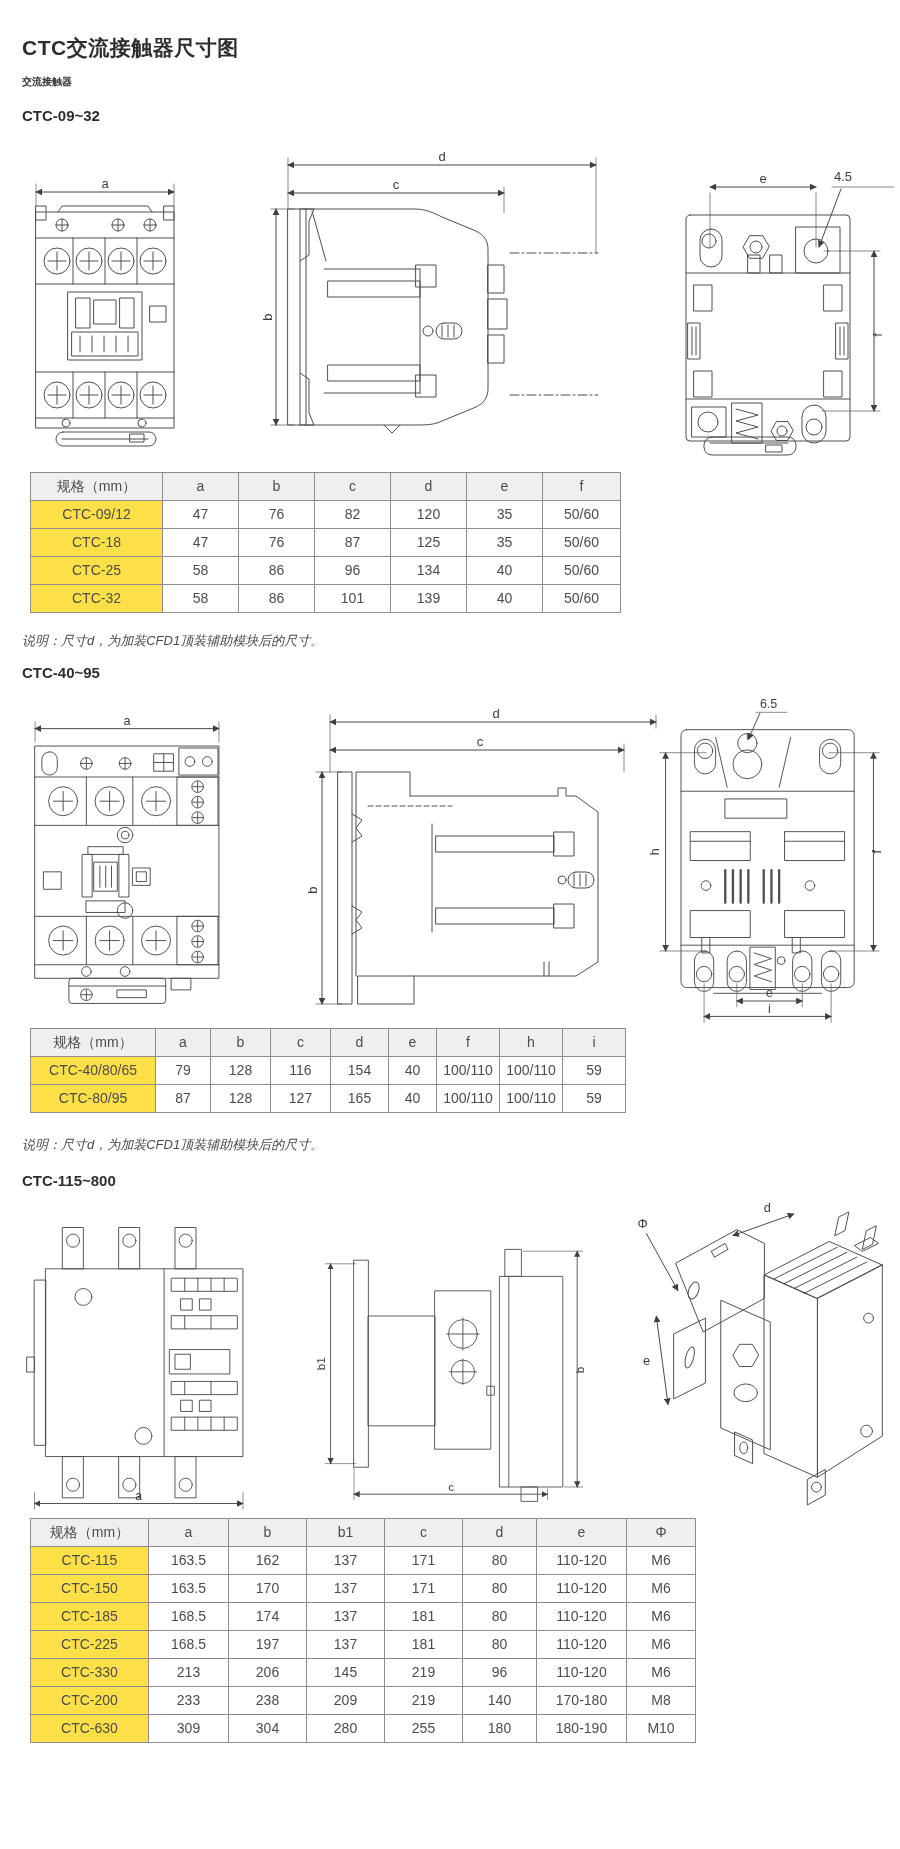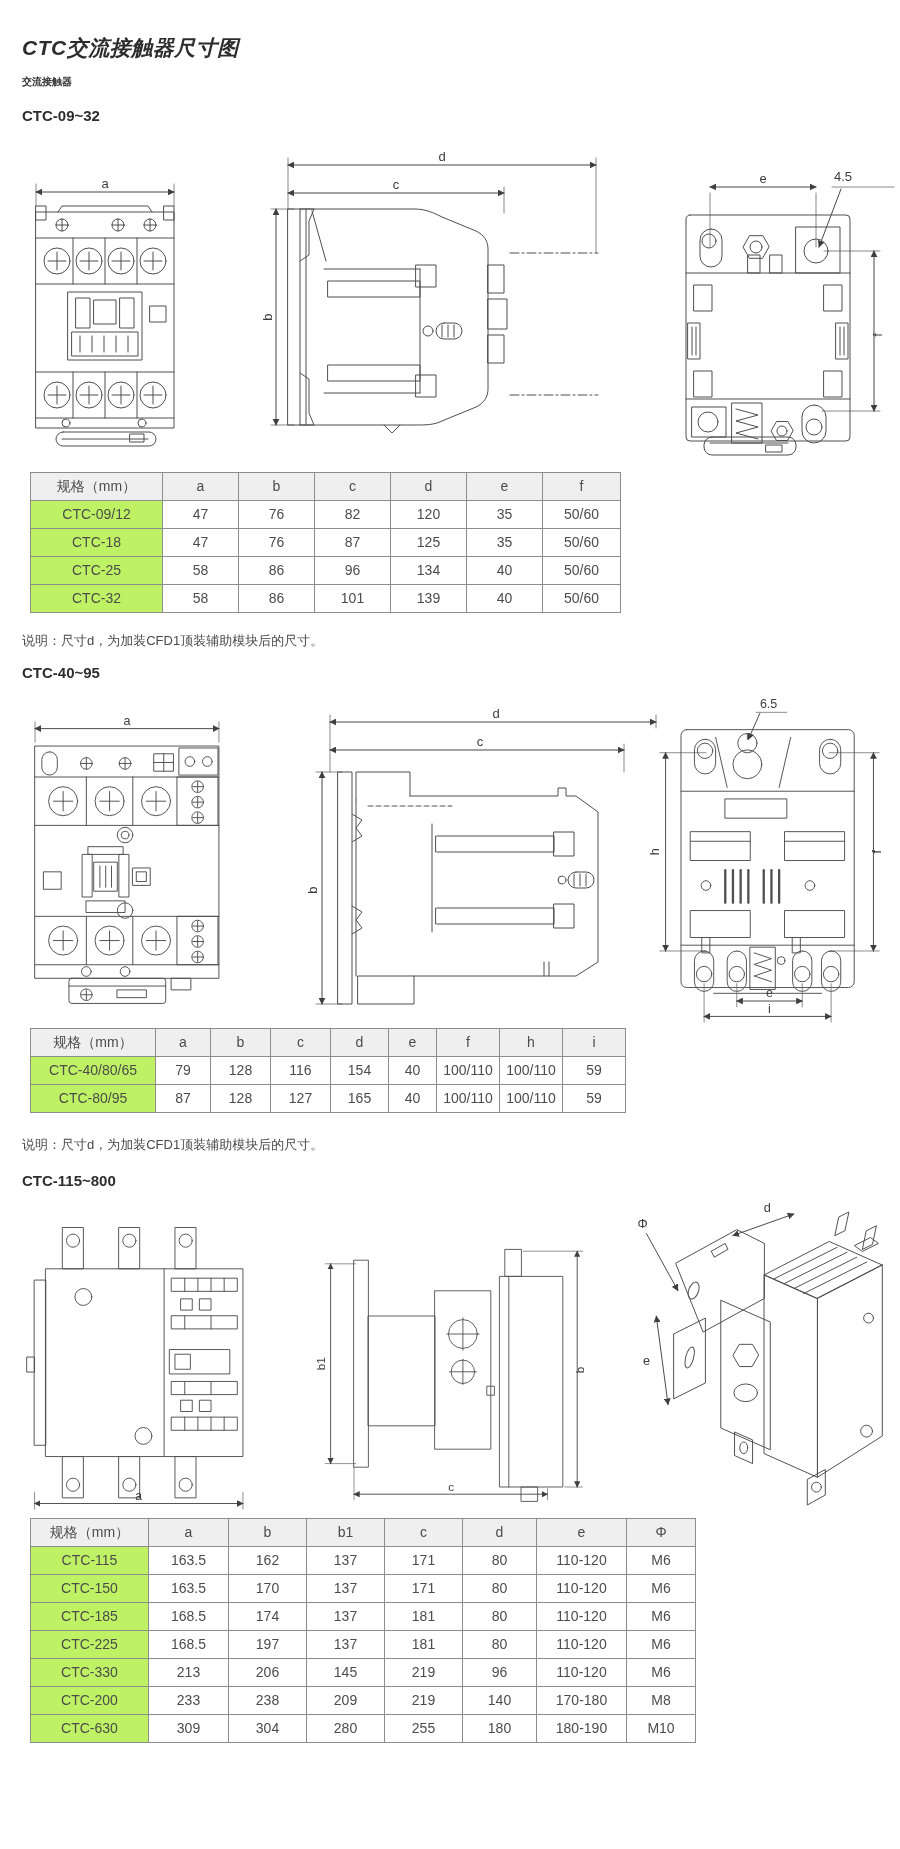--- a/index.html
+++ b/index.html
@@ -1,28 +1,28 @@
 <!DOCTYPE html>
 <html><head>
 <meta charset="utf-8">
 <style>
   html,body{margin:0;padding:0;background:#fff;}
   #page{position:relative;width:900px;height:1849px;background:#fff;overflow:hidden;
         font-family:"Liberation Sans","DejaVu Sans",sans-serif;}
   .abs{position:absolute;}
-  .doc-title{font-size:21px;font-weight:bold;color:#2d2d2d;letter-spacing:.5px;font-style:italic;}
+  .doc-title{font-size:21px;font-weight:bold;color:#2d2d2d;letter-spacing:.5px;}
   .doc-subtitle{font-size:10px;font-weight:bold;color:#333;}
   .sec-heading{font-size:15px;font-weight:bold;color:#2d2d2d;}
-  .note{font-size:13px;color:#4a4a4a;}
+  .note{font-size:13px;color:#4a4a4a;font-style:italic;}
   table.spec{border-collapse:collapse;table-layout:fixed;font-size:14px;color:#4c4c4c;
              text-align:center;background:#fff;border:1px solid #7c7c7c;}
   table.spec th,table.spec td{border:1px solid #8d8d8d;height:27px;padding:0 2px;
              font-weight:normal;line-height:1.1;overflow:hidden;white-space:nowrap;}
   table.spec thead th{background:#efefef;}
-  table.spec td.spec-col{background:#bef264;text-align:center;}
+  table.spec td.spec-col{background:#fde047;text-align:center;}
   svg.fig{overflow:visible;}
   svg.fig path,svg.fig rect,svg.fig circle,svg.fig line,svg.fig polyline,
   svg.fig polygon,svg.fig ellipse{fill:none;stroke:#4f4f4f;stroke-width:1;
              stroke-linecap:round;stroke-linejoin:round;}
   svg.fig marker path{fill:#3f3f3f;stroke:none;}
   svg.fig text{fill:#3d3d3d;stroke:none;font-size:13px;text-anchor:middle;
              font-family:"Liberation Sans","DejaVu Sans",sans-serif;}
   svg.fig .ext{stroke:#6a6a6a;stroke-width:.8;}
   svg.fig .dim{stroke:#474747;}
   svg.fig .lead{stroke:#474747;}

